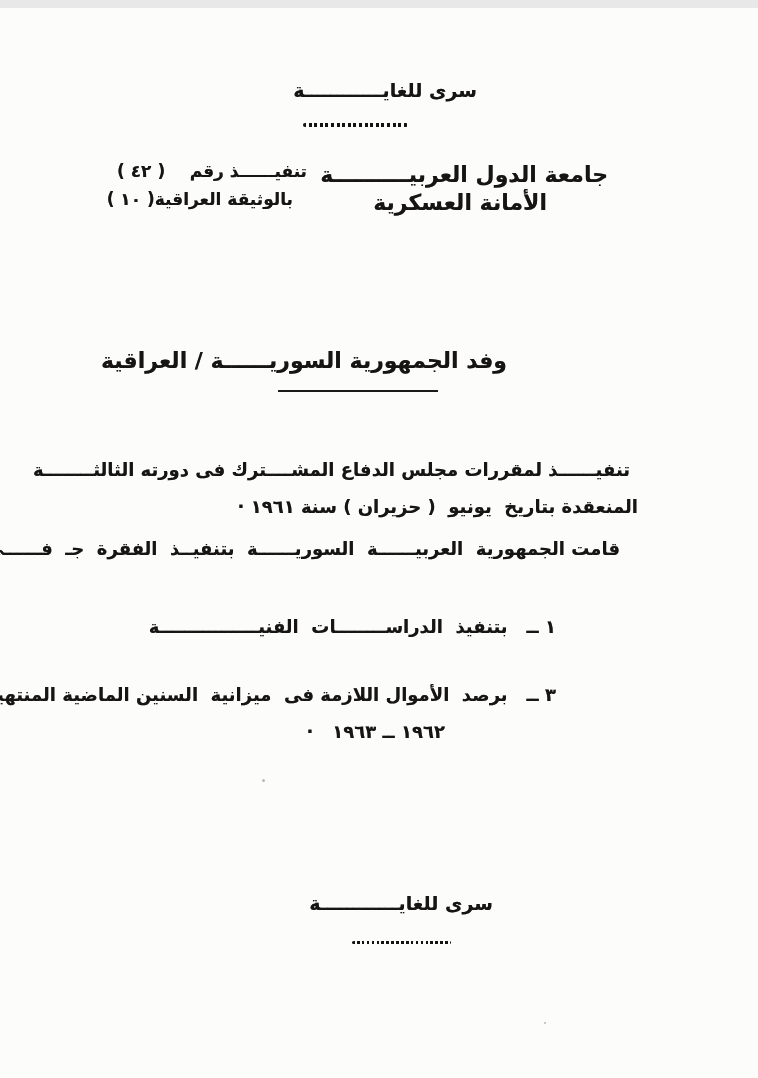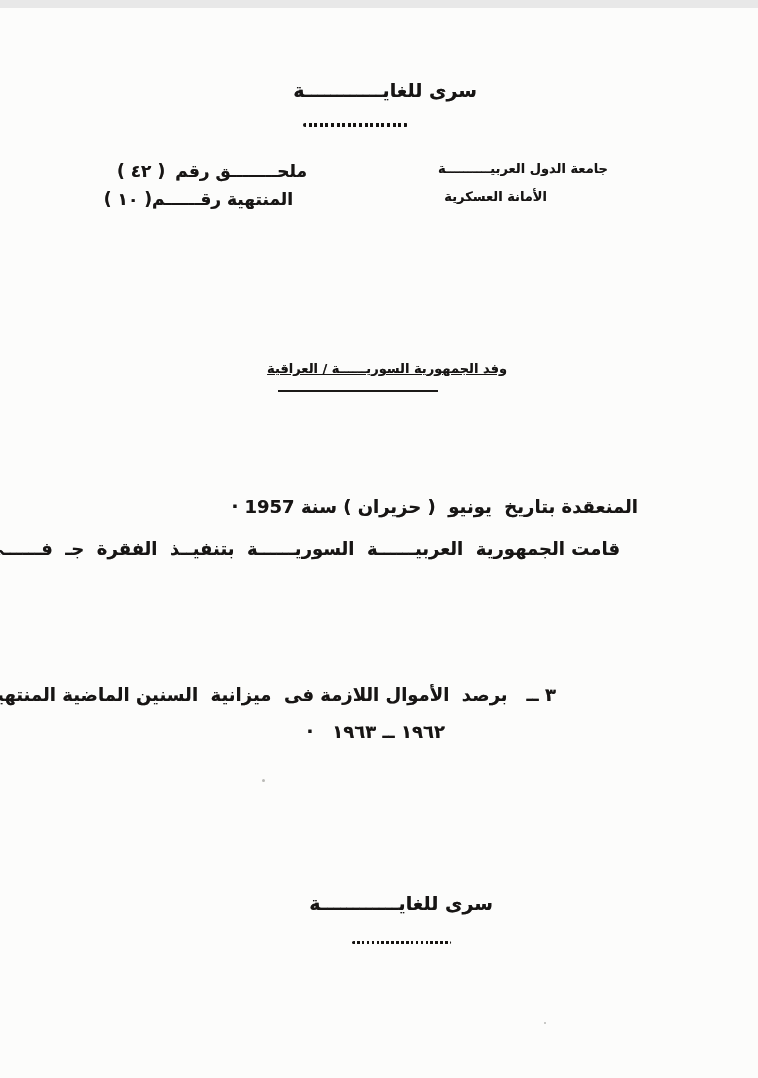--- a/index.html
+++ b/index.html
@@ -16,21 +16,21 @@
   .line {
     position: absolute;
     direction: rtl;
     unicode-bidi: embed;
     white-space: pre;
     line-height: 1.15;
     font-weight: 700;
     color: #171514;
     text-shadow: 0 0 0.5px rgba(20,18,16,0.55);
   }
-  .sz17 { font-size: 13px; }
+  .sz17 { font-size: 22px; }
   .sz18 { font-size: 18px; }
   .sz19 { font-size: 19px; }
   .pair-row {
     position: absolute;
     direction: rtl;
     display: flex;
     justify-content: space-between;
     font-weight: 700;
     font-size: 17px;
     line-height: 1.15;
@@ -57,35 +57,37 @@
 
 <div class="page">
 
   <div class="line sz19" style="top:72px; right:281px;">سرى للغايــــــــــــة</div>
   <div class="dotted-rule" style="top:115px; left:303px; width:105px; height:4px;"></div>
 
   <div class="line sz17" style="top:154px; right:150px;">جامعة الدول العربيــــــــــة</div>
   <div class="line sz17" style="top:182px; right:211px;text-align:center;">الأمانة العسكرية</div>
 
   <div class="pair-row" style="top:154px; right:451px; width:190px;">
-    <span>ملحــــــــق رقم</span>
+    <span>تنفيــــــذ رقم</span>
     <span>( ٤٢ )</span>
   </div>
   <div class="pair-row" style="top:182px; right:465px; width:186px;">
-    <span>المنتهية رقــــــم</span>
+    <span>بالوثيقة العراقية</span>
     <span>( ١٠ )</span>
   </div>
 
-  <div class="line sz17" style="top:354px; right:251px;text-decoration:underline;">وفد الجمهورية السوريــــــة / العراقية</div>
+  <div class="line sz17" style="top:340px; right:251px;">وفد الجمهورية السوريــــــة / العراقية</div>
   <div class="solid-rule" style="top:382px; left:278px; width:160px; height:2px;"></div>
 
-  <div class="line sz18" style="top:489px; right:120px;">المنعقدة بتاريخ  يونيو  ( حزيران ) سنة 1957 ·</div>
+  <div class="line sz18" style="top:452px; right:128px;">تنفيــــــذ لمقررات مجلس الدفاع المشــــترك فى دورته الثالثــــــــة</div>
+  <div class="line sz18" style="top:489px; right:120px;">المنعقدة بتاريخ  يونيو  ( حزيران ) سنة ١٩٦١ ·</div>
 
   <div class="line sz18" style="top:531px; right:138px;">قامت الجمهورية  العربيــــــة  السوريــــــة  بتنفيــذ  الفقرة  جـ  فــــــى</div>
 
+  <div class="line sz18" style="top:609px; right:202px;">١ ــ   بتنفيذ  الدراســــــــات  الفنيــــــــــــــــة</div>
   <div class="line sz18" style="top:677px; right:202px;">٣ ــ   برصد  الأموال اللازمة فى  ميزانية  السنين الماضية المنتهية  بعــــــــــام</div>
   <div class="line sz18" style="top:714px; right:313px;">١٩٦٢ ــ ١٩٦٣   ·</div>
 
   <div class="line sz19" style="top:885px; right:265px;">سرى للغايــــــــــــة</div>
   <div class="dotted-rule" style="top:933px; left:352px; width:99px; height:3px; background: repeating-linear-gradient(90deg, #151311 0px, #151311 2.6px, transparent 2.6px, transparent 4.9px);"></div>
 
   <div class="speck" style="top:771px; left:262px; width:3px; height:3px;"></div>
   <div class="speck" style="top:1014px; left:544px; width:2px; height:2px;"></div>
 
 </div>

